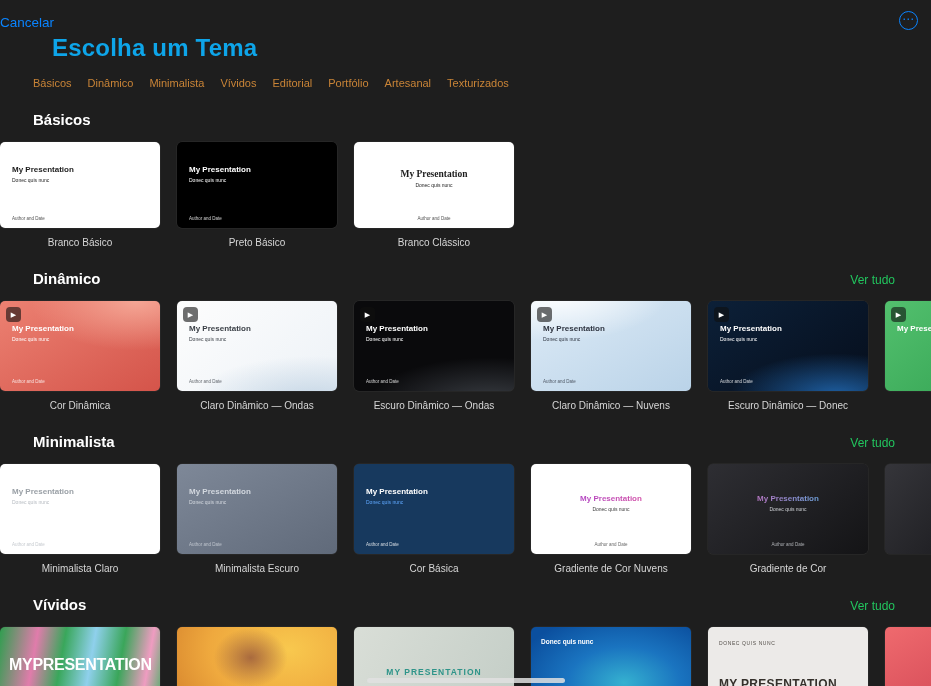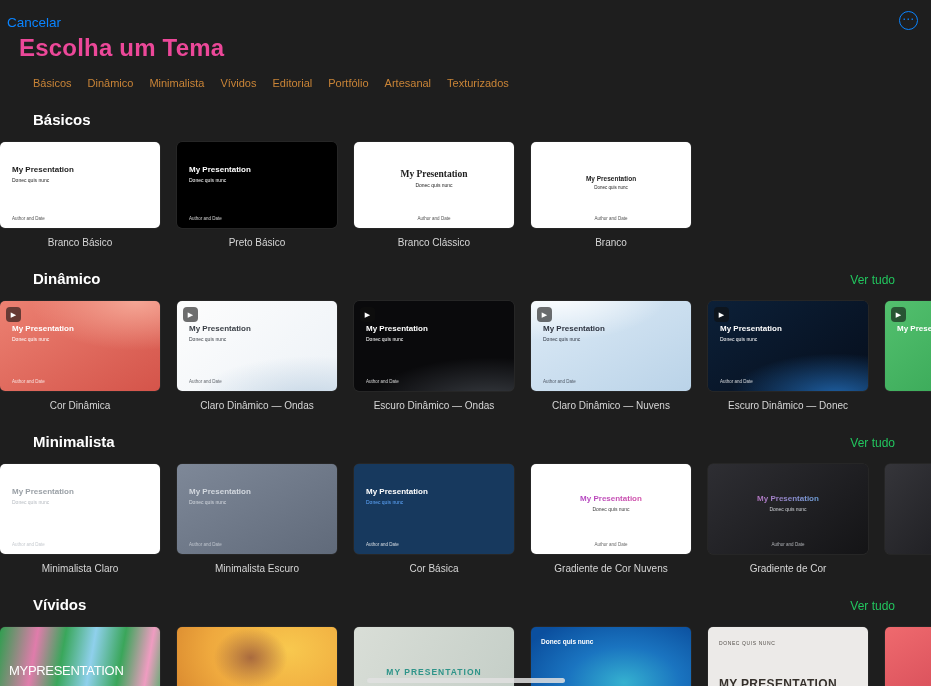--- a/index.html
+++ b/index.html
@@ -4,29 +4,29 @@
 <style>
   *{margin:0;padding:0;box-sizing:border-box}
   html,body{width:931px;height:686px}
   body{
     background:#1e1e1e;
     font-family:"Liberation Sans",sans-serif;
     color:#fff;
     overflow:hidden;
     position:relative;
   }
-  .topbar{position:relative;height:24px;padding:13px 7px 0}
+  .topbar{position:relative;height:24px;padding:13px 0 0}
   .cancel{color:#0a84ff;font-size:13.5px;text-decoration:none;cursor:pointer}
   .more-btn{
     position:absolute;right:13px;top:11px;width:19px;height:19px;
     border:1.5px solid #0a84ff;border-radius:50%;
     display:flex;align-items:center;justify-content:center;color:#0a84ff;cursor:pointer
   }
   .more-btn .glyph{font-size:12px;line-height:1;margin-top:-3px;letter-spacing:.5px}
-  h1{margin:10px 0 0 19px;font-size:24px;letter-spacing:.2px;color:#ec4899}
+  h1{margin:10px 0 0 52px;font-size:24px;letter-spacing:.2px;color:#0ea5e9}
   .cats{display:flex;gap:16px;margin:15px 0 0 33px}
   .cat{color:#c98437;font-size:11px;cursor:pointer;white-space:nowrap;text-decoration:none}
   .section{margin-top:22px}
   .sec-head{display:flex;justify-content:space-between;align-items:baseline;padding:0 36px 0 33px}
   .sec-title{font-size:15px;font-weight:bold;color:#fff}
   .see-all{color:#22c55e;font-size:12px;cursor:pointer;text-decoration:none}
   .cards{display:flex;gap:17px;margin-top:14px}
   .card{flex:0 0 160px;width:160px;cursor:pointer}
   .thumb{width:160px;height:90px;border-radius:5px;position:relative;overflow:hidden;box-shadow:0 0 0 0.5px rgba(255,255,255,.08)}
   .sec-basicos .thumb{height:86px}
@@ -63,21 +63,21 @@
   .th-mindark{background:linear-gradient(150deg,#7e8898,#606a7a);color:#d3d8df}
   .th-colorbasic{background:#17395e;color:#fff}
   .th-colorbasic .ts{color:#5fa8ff}
   .th-gradlight{background:#fff;color:#3c3c3c}
   .th-gradlight .tt{background:linear-gradient(90deg,#9a3fd8,#e8518f);-webkit-background-clip:text;background-clip:text;color:transparent}
   .th-graddark{background:linear-gradient(140deg,#2e2e33,#141416);color:#cfd2d6}
   .th-graddark .tt{background:linear-gradient(90deg,#ef54ae,#38c6f4);-webkit-background-clip:text;background-clip:text;color:transparent}
   .th-dark-partial{background:linear-gradient(130deg,#35353a,#0f0f12)}
 
   .th-vivid1{background:linear-gradient(100deg,#2f9e4f 0%,#e07cab 22%,#39a75b 38%,#8fd0ec 55%,#3aa65a 72%,#ef9cc1 88%,#43b062 100%)}
-  .th-vivid1 .tt{left:9px;top:36px;font-size:13px;font-weight:400;color:#fff;letter-spacing:-.3px}
+  .th-vivid1 .tt{left:9px;top:28px;font-size:16px;font-weight:700;color:#fff;letter-spacing:-.3px}
   .th-vivid2{background:radial-gradient(42% 60% at 46% 34%,#a96a3e 0%,rgba(169,106,62,0) 55%),radial-gradient(110% 140% at 70% 25%,#f8c84e 0%,#efa93e 45%,#cf7a28 85%)}
   .th-vividteal{background:linear-gradient(120deg,#d9ded7,#c3cdc6)}
   .th-vividteal .tt{left:0;right:0;top:40px;text-align:center;font-size:8.5px;font-weight:700;letter-spacing:1px;color:#2e9489}
   .th-vividturtle{background:radial-gradient(70% 80% at 58% 62%,#35b1d0 0%,#1a74c0 50%,#0b4f9e 100%)}
   .th-vividturtle .tt{left:10px;top:11px;font-size:6.5px;font-weight:700;color:#fff}
   .th-vividlight{background:#eceae8}
   .th-vividlight .ts{left:11px;top:13px;font-size:5px;color:#55504b;letter-spacing:.6px}
   .th-vividlight .tt{left:11px;top:50px;font-size:12px;font-weight:800;color:#35302b;letter-spacing:.3px}
   .th-vividred{background:linear-gradient(150deg,#ef6a6e,#c63a4b)}
 
@@ -129,28 +129,20 @@
       <div class="label">Preto Básico</div>
     </div>
     <div class="card">
       <div class="thumb th-white lay-center serif">
         <div class="tt">My Presentation</div>
         <div class="ts">Donec quis nunc</div>
         <div class="tf">Author and Date</div>
       </div>
       <div class="label">Branco Clássico</div>
     </div>
-    <div class="card">
-      <div class="thumb th-white lay-center sm">
-        <div class="tt">My Presentation</div>
-        <div class="ts">Donec quis nunc</div>
-        <div class="tf">Author and Date</div>
-      </div>
-      <div class="label">Branco</div>
-    </div>
   </div>
 </section>
 
 <section class="section">
   <div class="sec-head">
     <div class="sec-title">Dinâmico</div>
     <a class="see-all">Ver tudo</a>
   </div>
   <div class="cards">
     <div class="card">

